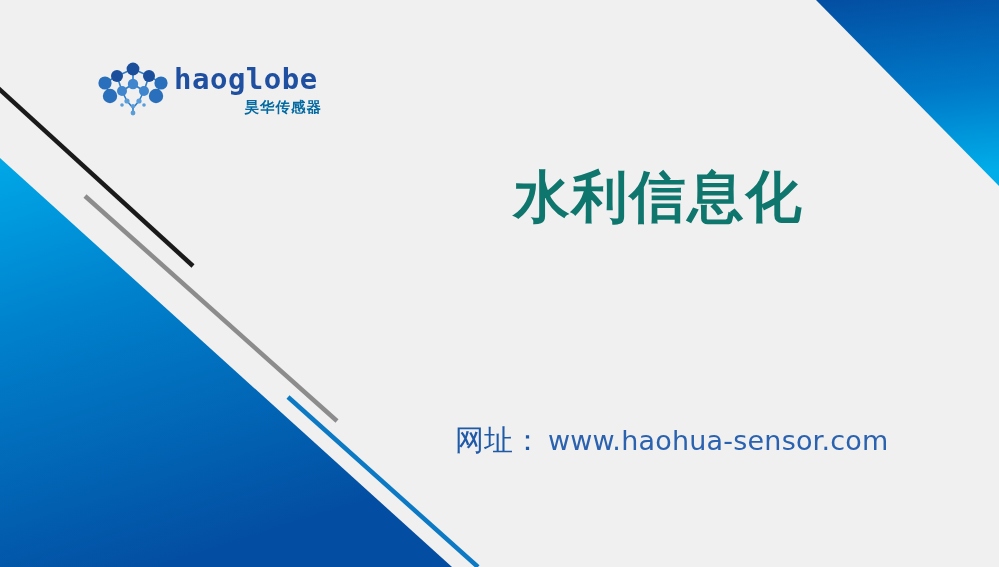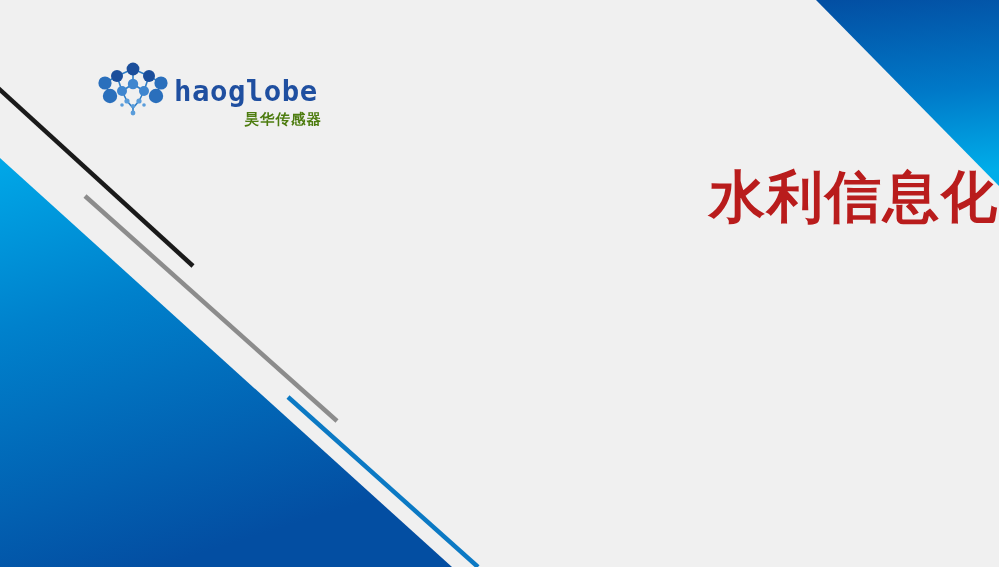--- a/index.html
+++ b/index.html
@@ -34,21 +34,21 @@
   .logo-mark {
     position: absolute;
     left: 0;
     top: 2px;
     width: 74px;
     height: 58px;
   }
   .logo-text-wrap {
     position: absolute;
     left: 78px;
-    top: 16px;
+    top: 4px;
     width: 150px;
     height: 62px;
   }
   .logo-word {
     position: absolute;
     left: 0;
     top: 0;
     font-family: "DejaVu Sans Mono", monospace;
     font-size: 29px;
     font-weight: 700;
@@ -58,37 +58,37 @@
     white-space: nowrap;
   }
   .logo-sub {
     position: absolute;
     right: 2px;
     top: 36px;
     font-family: "DejaVu Sans", sans-serif;
     font-size: 14.5px;
     font-weight: 700;
     letter-spacing: 1px;
-    color: #4d7c0f;
+    color: #0369a1;
     line-height: 18px;
     white-space: nowrap;
   }
   
   .headline {
     position: absolute;
     left: 0;
     top: 160px;
     width: 999px;
-    color: #b91c1c;
+    color: #0f766e;
     font-family: "DejaVu Sans", sans-serif;
     font-weight: 700;
     font-size: 56px;
     letter-spacing: 2px;
     line-height: 74px;
-    text-align: right;
+    text-align: center;
   }
   .headline .line1 {
     display: block;
     padding-left: 318px;
   }
   .headline .line2 {
     display: block;
     padding-left: 448px;
     margin-top: 20px;
   }
@@ -195,14 +195,17 @@
     <div class="logo-text-wrap">
       <div class="logo-word">haoglobe</div>
       <div class="logo-sub">昊华传感器</div>
     </div>
   </div>
 
   <div class="headline">
     <span class="line1">水利信息化</span>
   </div>
 
+  <div class="site-line">
+    <span class="site-label">网址：</span><span class="site-url">www.haohua-sensor.com</span>
+  </div>
 
 </div>
 
 </body></html>

